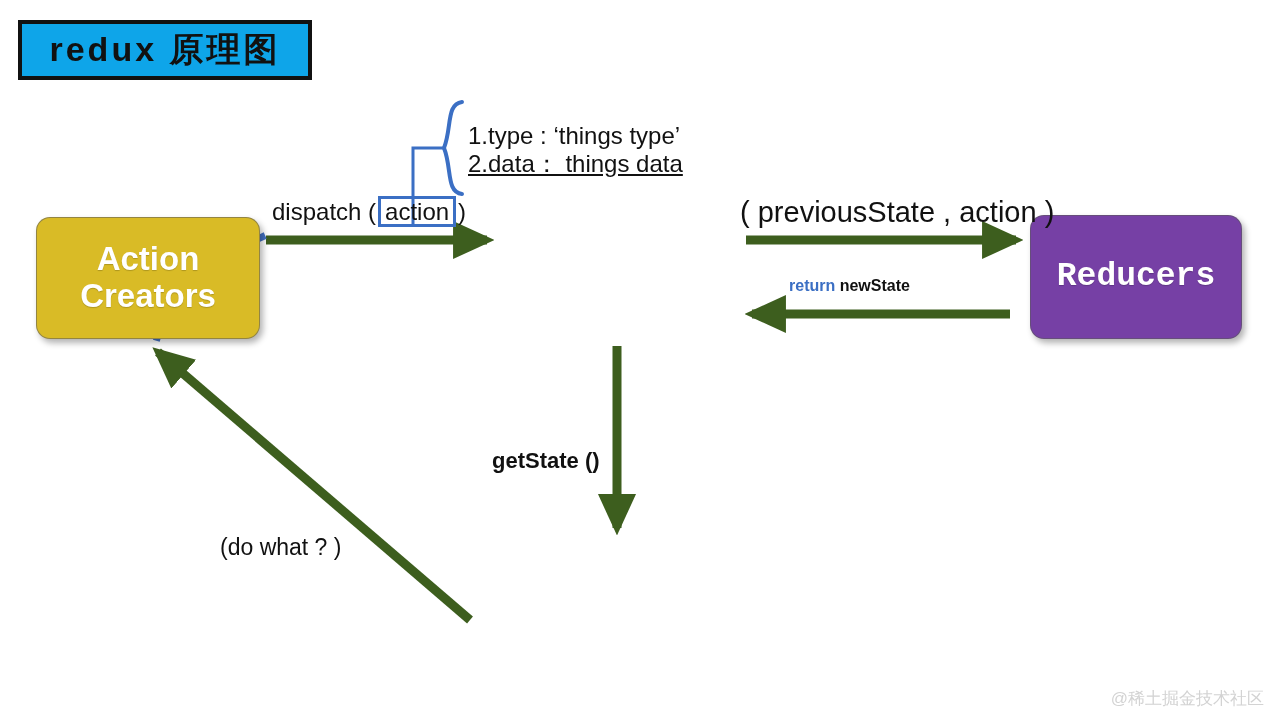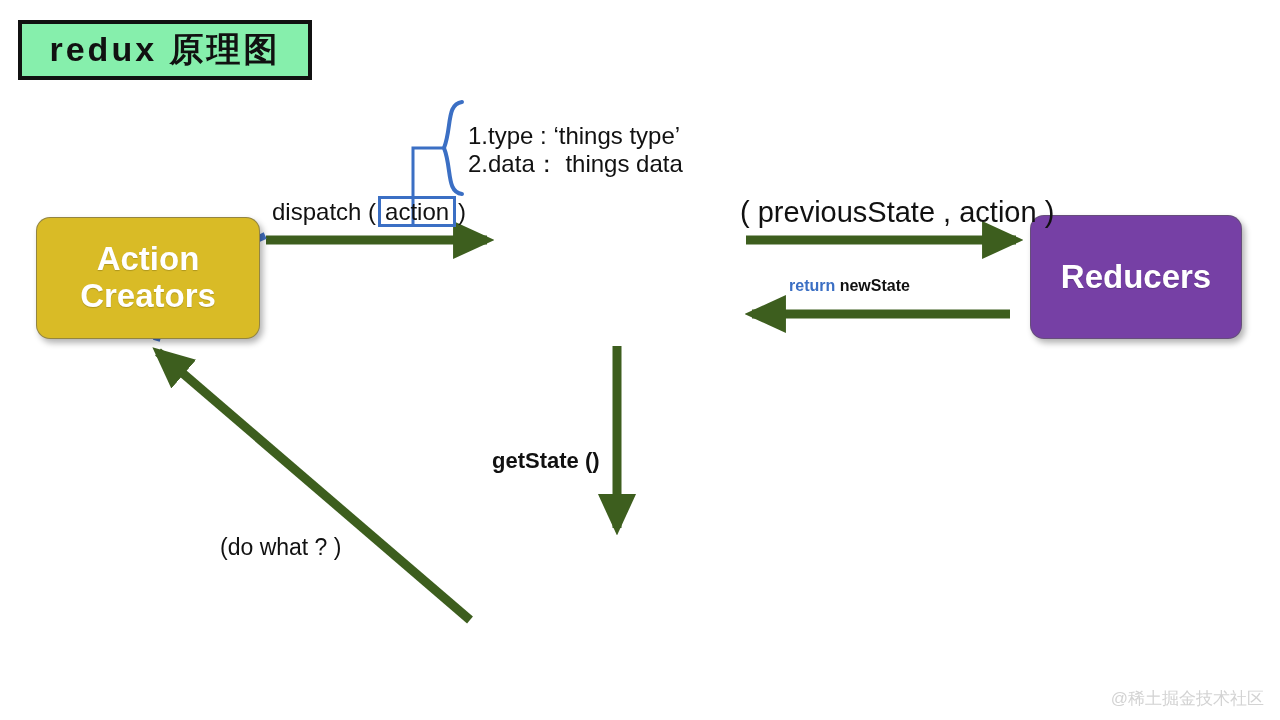--- a/index.html
+++ b/index.html
@@ -19,21 +19,21 @@
   }
 
   
   .title-box {
     position: absolute;
     left: 18px;
     top: 20px;
     width: 294px;
     height: 60px;
     border: 4px solid #111111;
-    background: #86efac;
+    background: #0ea5e9;
     display: flex;
     align-items: center;
     justify-content: center;
     box-sizing: border-box;
   }
   .title-text {
     font-family: "Liberation Sans", sans-serif;
     font-size: 34px;
     font-weight: bold;
     letter-spacing: 3px;
@@ -70,20 +70,21 @@
 
   #node-store {
     left: 503px; top: 218px; width: 228px; height: 119px;
     background: #e2720f;
   }
   #node-store .node-label { font-size: 31px; }
 
   #node-reducers {
     left: 1030px; top: 215px; width: 212px; height: 124px;
     background: #7640a5;
+    font-family: Liberation Mono, monospace;
   }
   #node-reducers .node-label { font-size: 33px; }
 
   #node-react-components {
     left: 485px; top: 540px; width: 280px; height: 160px;
     background: #4fa3f7;
   }
   #node-react-components .node-label { font-size: 33px; }
 
   
@@ -111,21 +112,21 @@
   #lbl-dowhat     { left: 220px; top: 534px; font-size: 23px; }
 
   .brace-line {
     position: absolute;
     color: #111111;
     white-space: nowrap;
     font-size: 24px;
     font-family: "Liberation Sans", sans-serif;
   }
   #brace-line-1 { left: 468px; top: 105px; margin-top: 17px; }
-  #brace-line-2 { left: 468px; top: 148px; }
+  #brace-line-2 { left: 468px; top: 148px; text-decoration: underline; }
 
   
   .action-chip {
     display: inline-block;
     border: 3px solid #3b6fc4;
     padding: 0 4px;
     line-height: 1.05;
     margin: 0 2px;
   }
 

